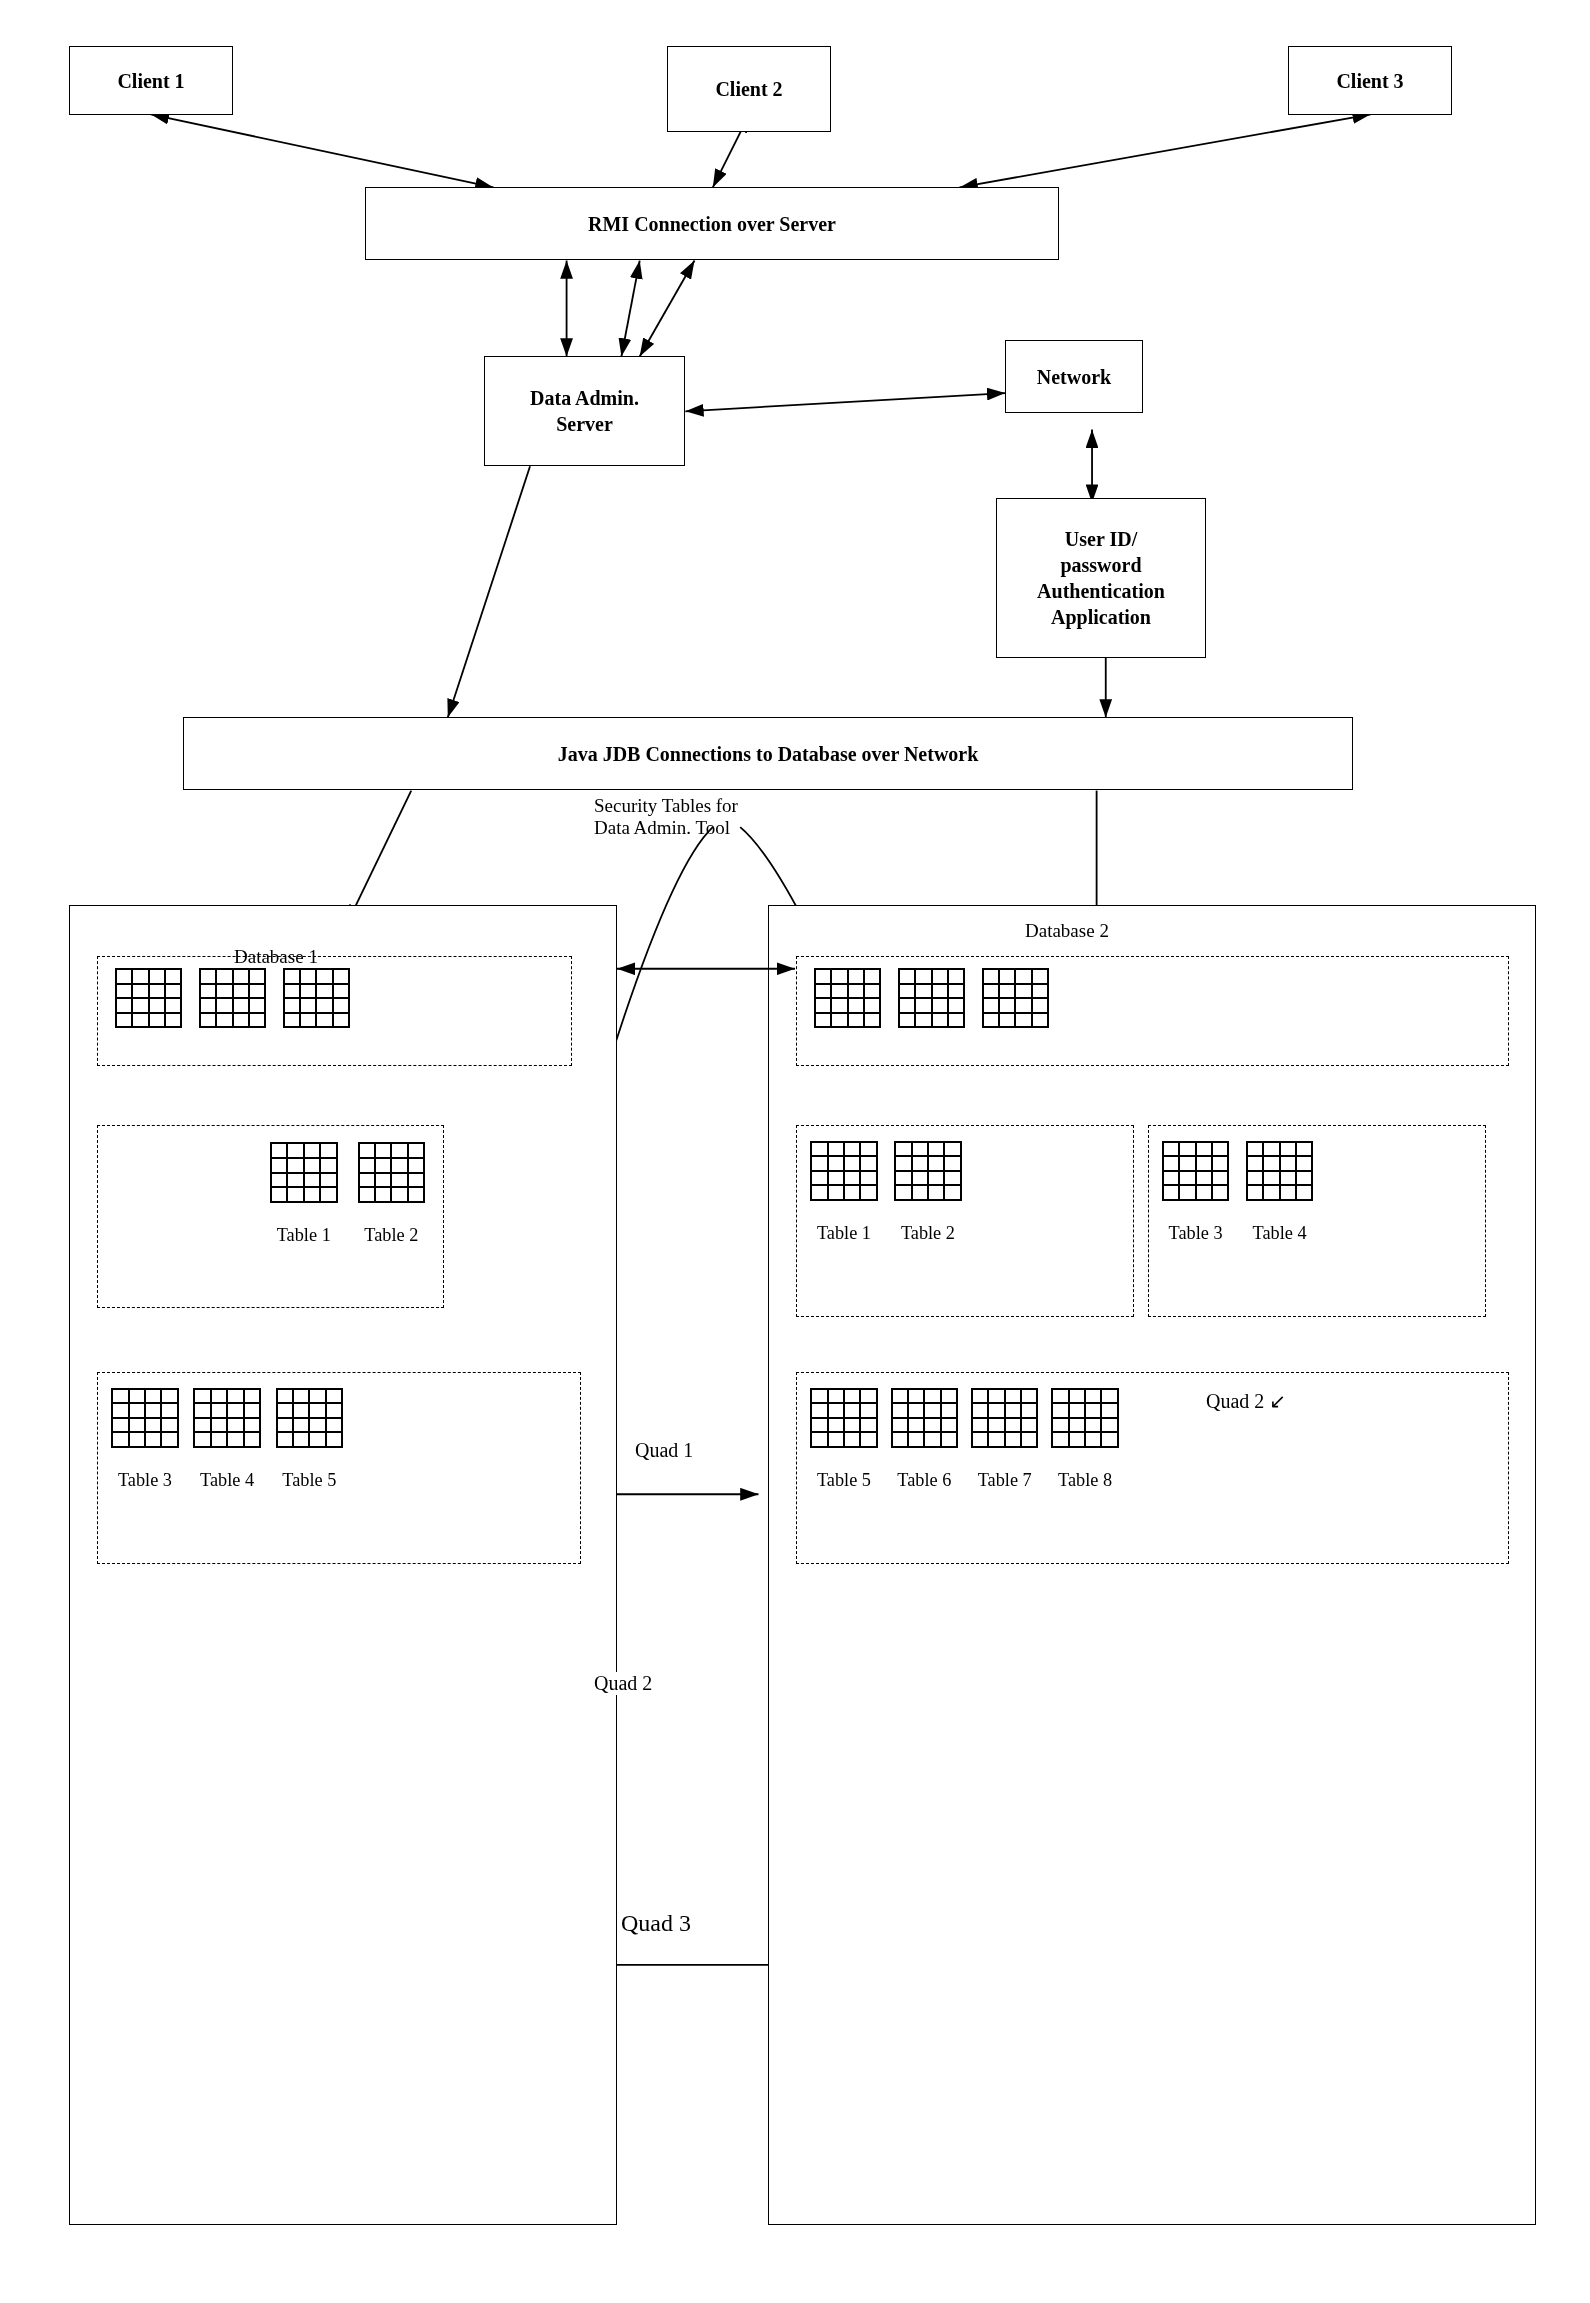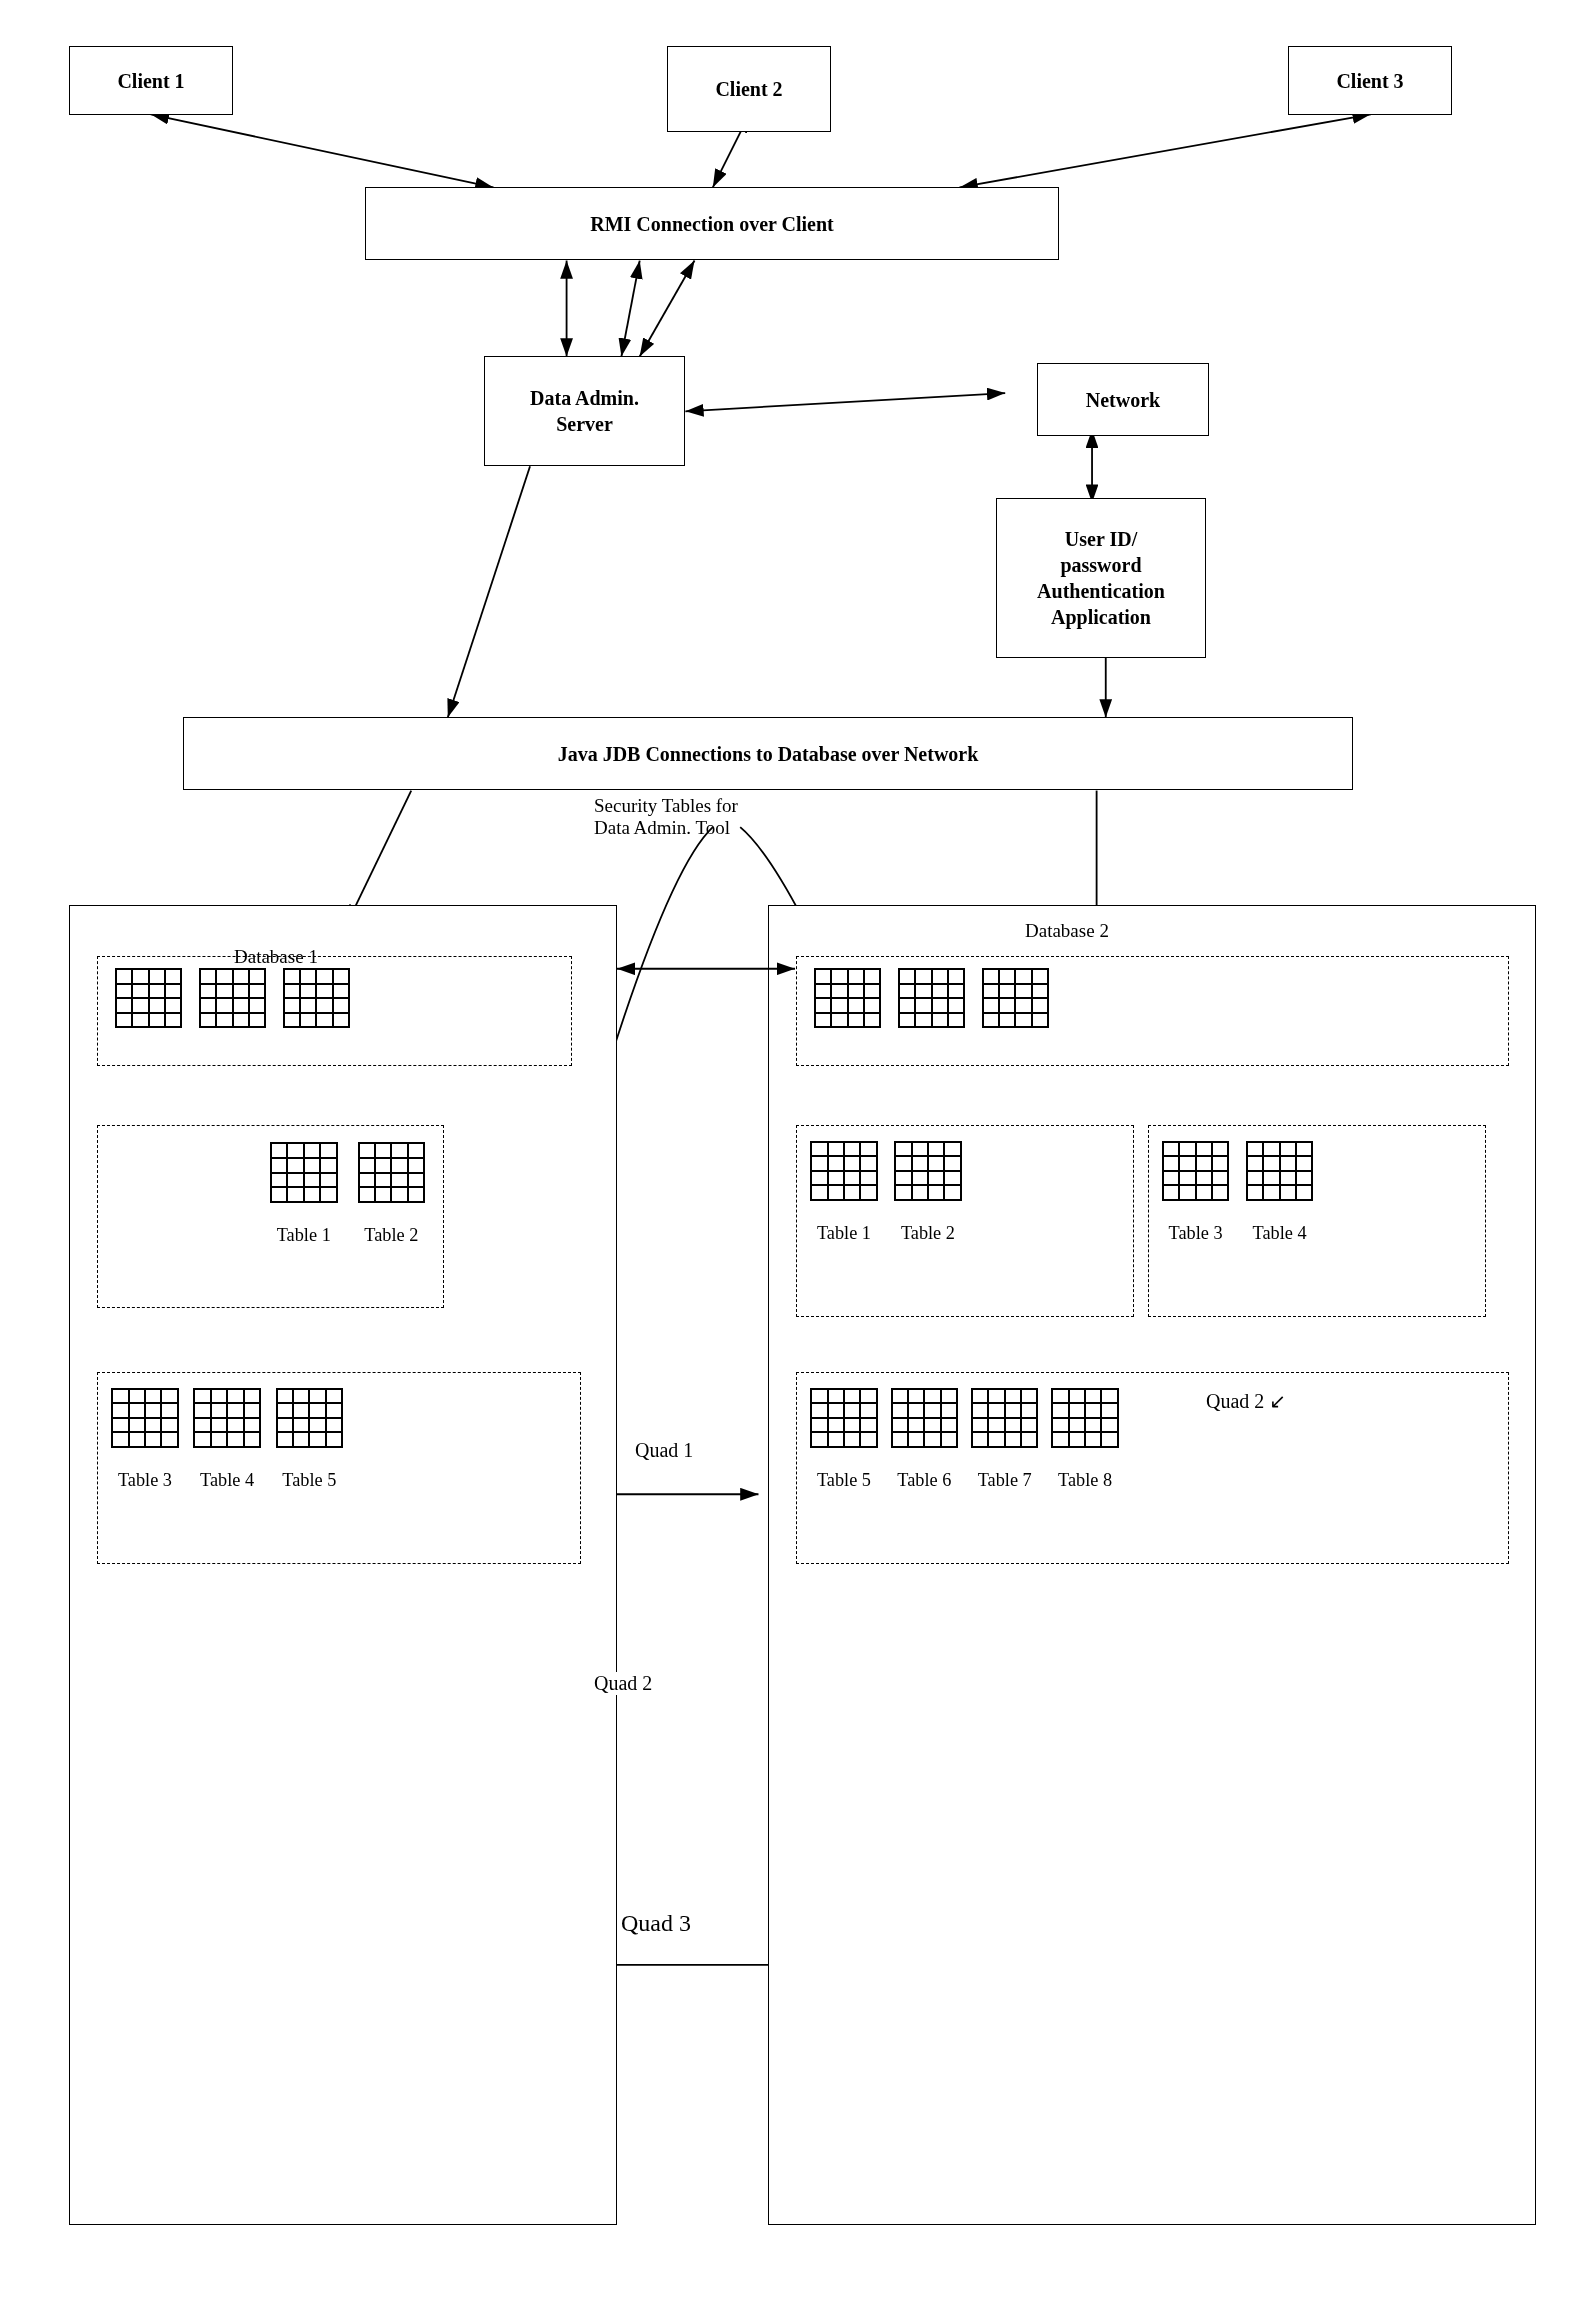--- a/index.html
+++ b/index.html
@@ -132,28 +132,28 @@
 
   <div class="box" style="left:667px;top:46px;width:164px;height:86px;">
     <span>Client  2</span>
   </div>
 
   <div class="box" style="left:1288px;top:46px;width:164px;height:69px;">
     <span>Client  3</span>
   </div>
 
   <div class="box" style="left:365px;top:187px;width:694px;height:73px;">
-    <span>RMI Connection over Client</span>
+    <span>RMI Connection over Server</span>
   </div>
 
   <div class="box" style="left:484px;top:356px;width:201px;height:110px;">
     <span>Data Admin.<br>Server</span>
   </div>
 
-  <div class="box" style="left:1005px;top:363px;width:172px;height:73px;margin-left:32px;">
+  <div class="box" style="left:1005px;top:340px;width:138px;height:73px;">
     <span>Network</span>
   </div>
 
   <div class="box" style="left:996px;top:498px;width:210px;height:160px;">
     <span>User ID/<br>password<br>Authentication<br>Application</span>
   </div>
 
   <div class="box" style="left:183px;top:717px;width:1170px;height:73px;">
     <span>Java JDB Connections to Database over Network</span>
   </div>

